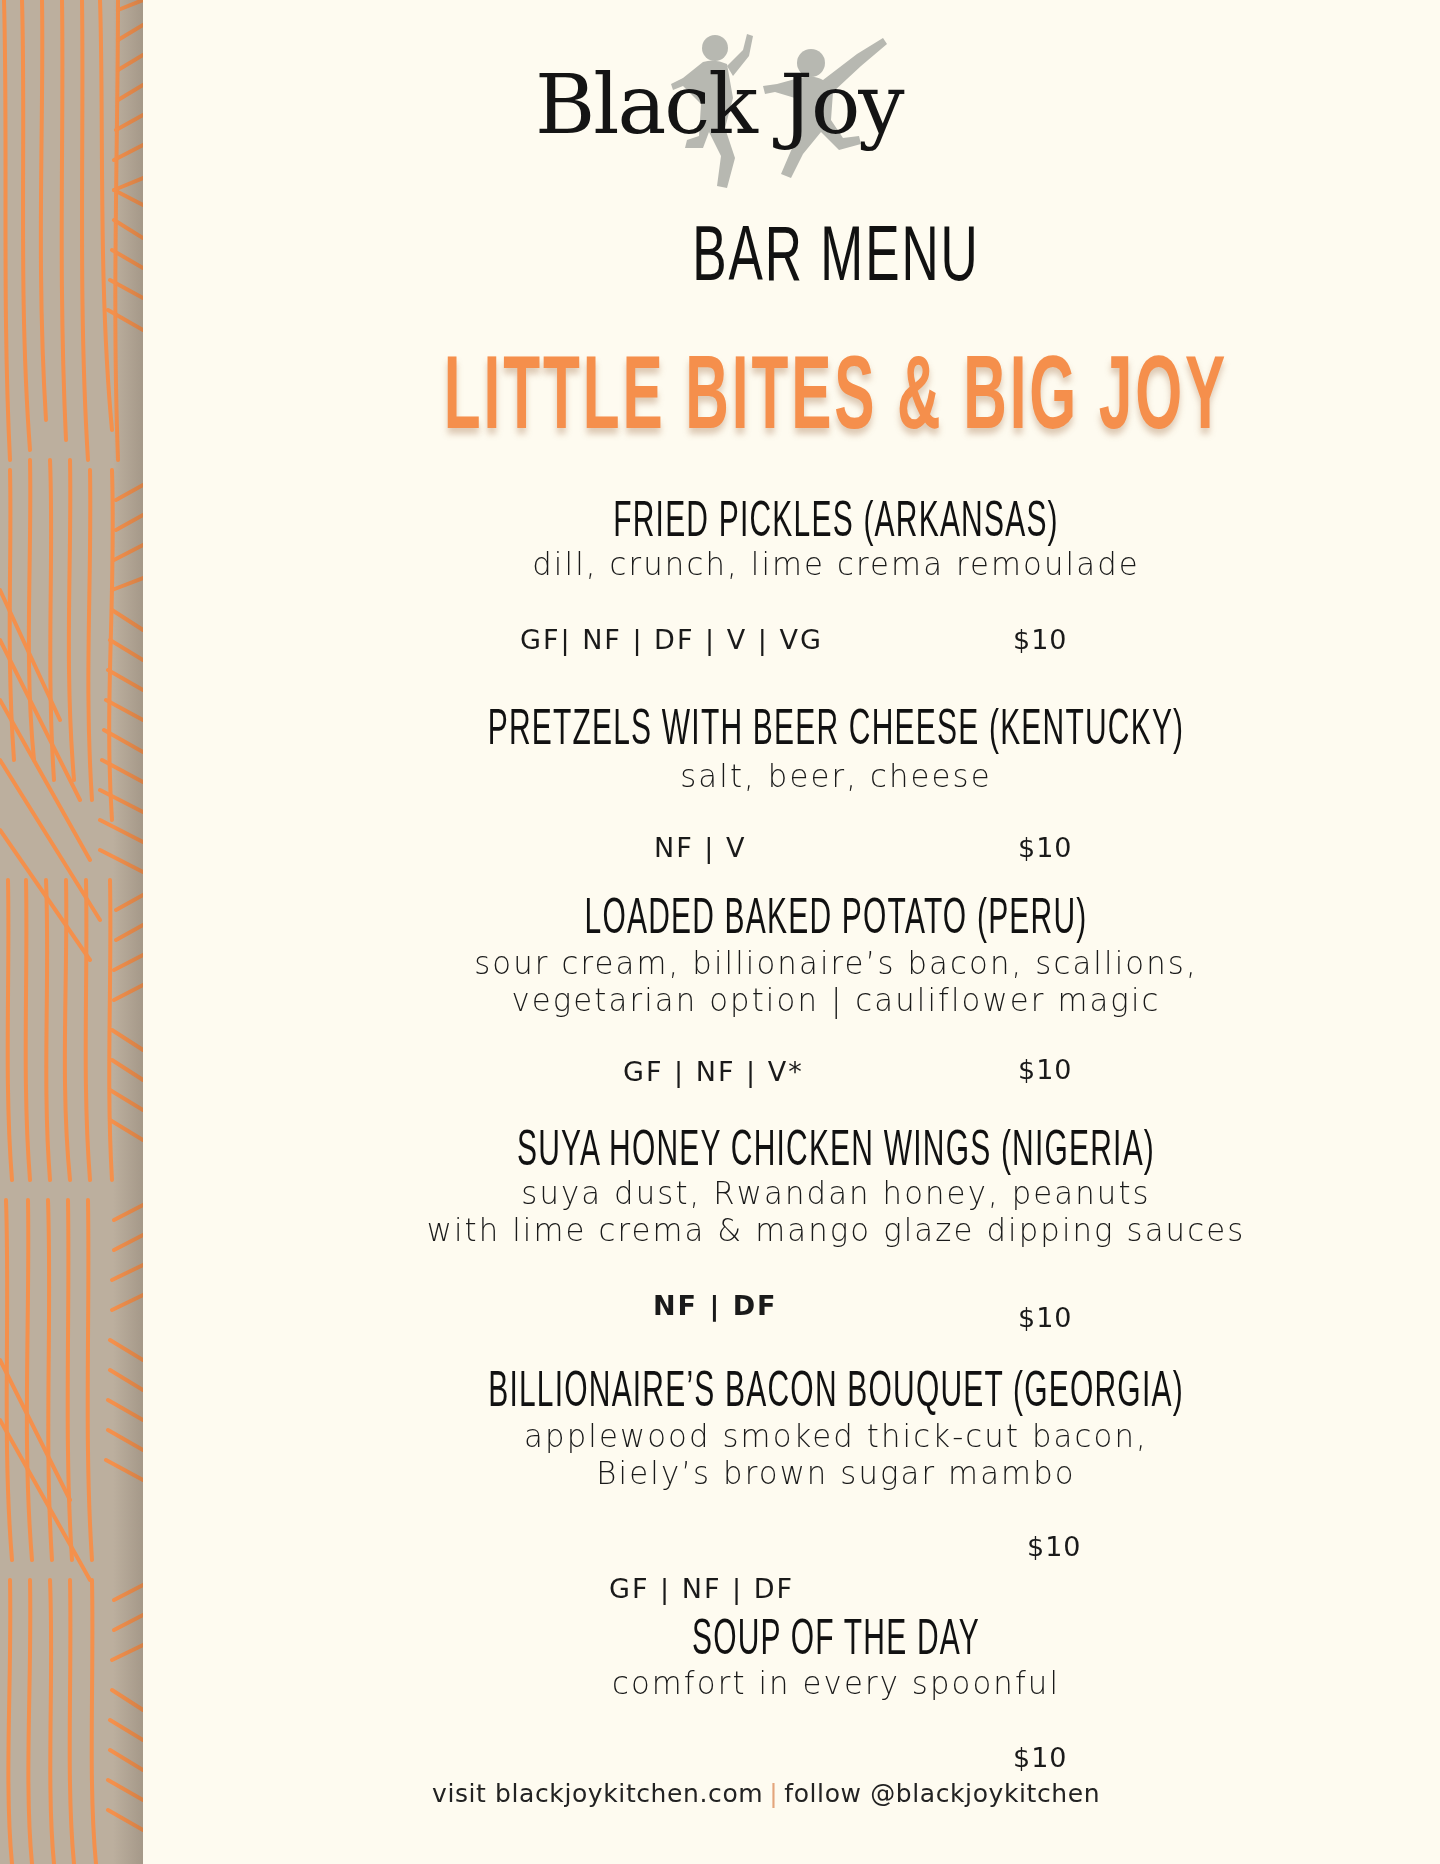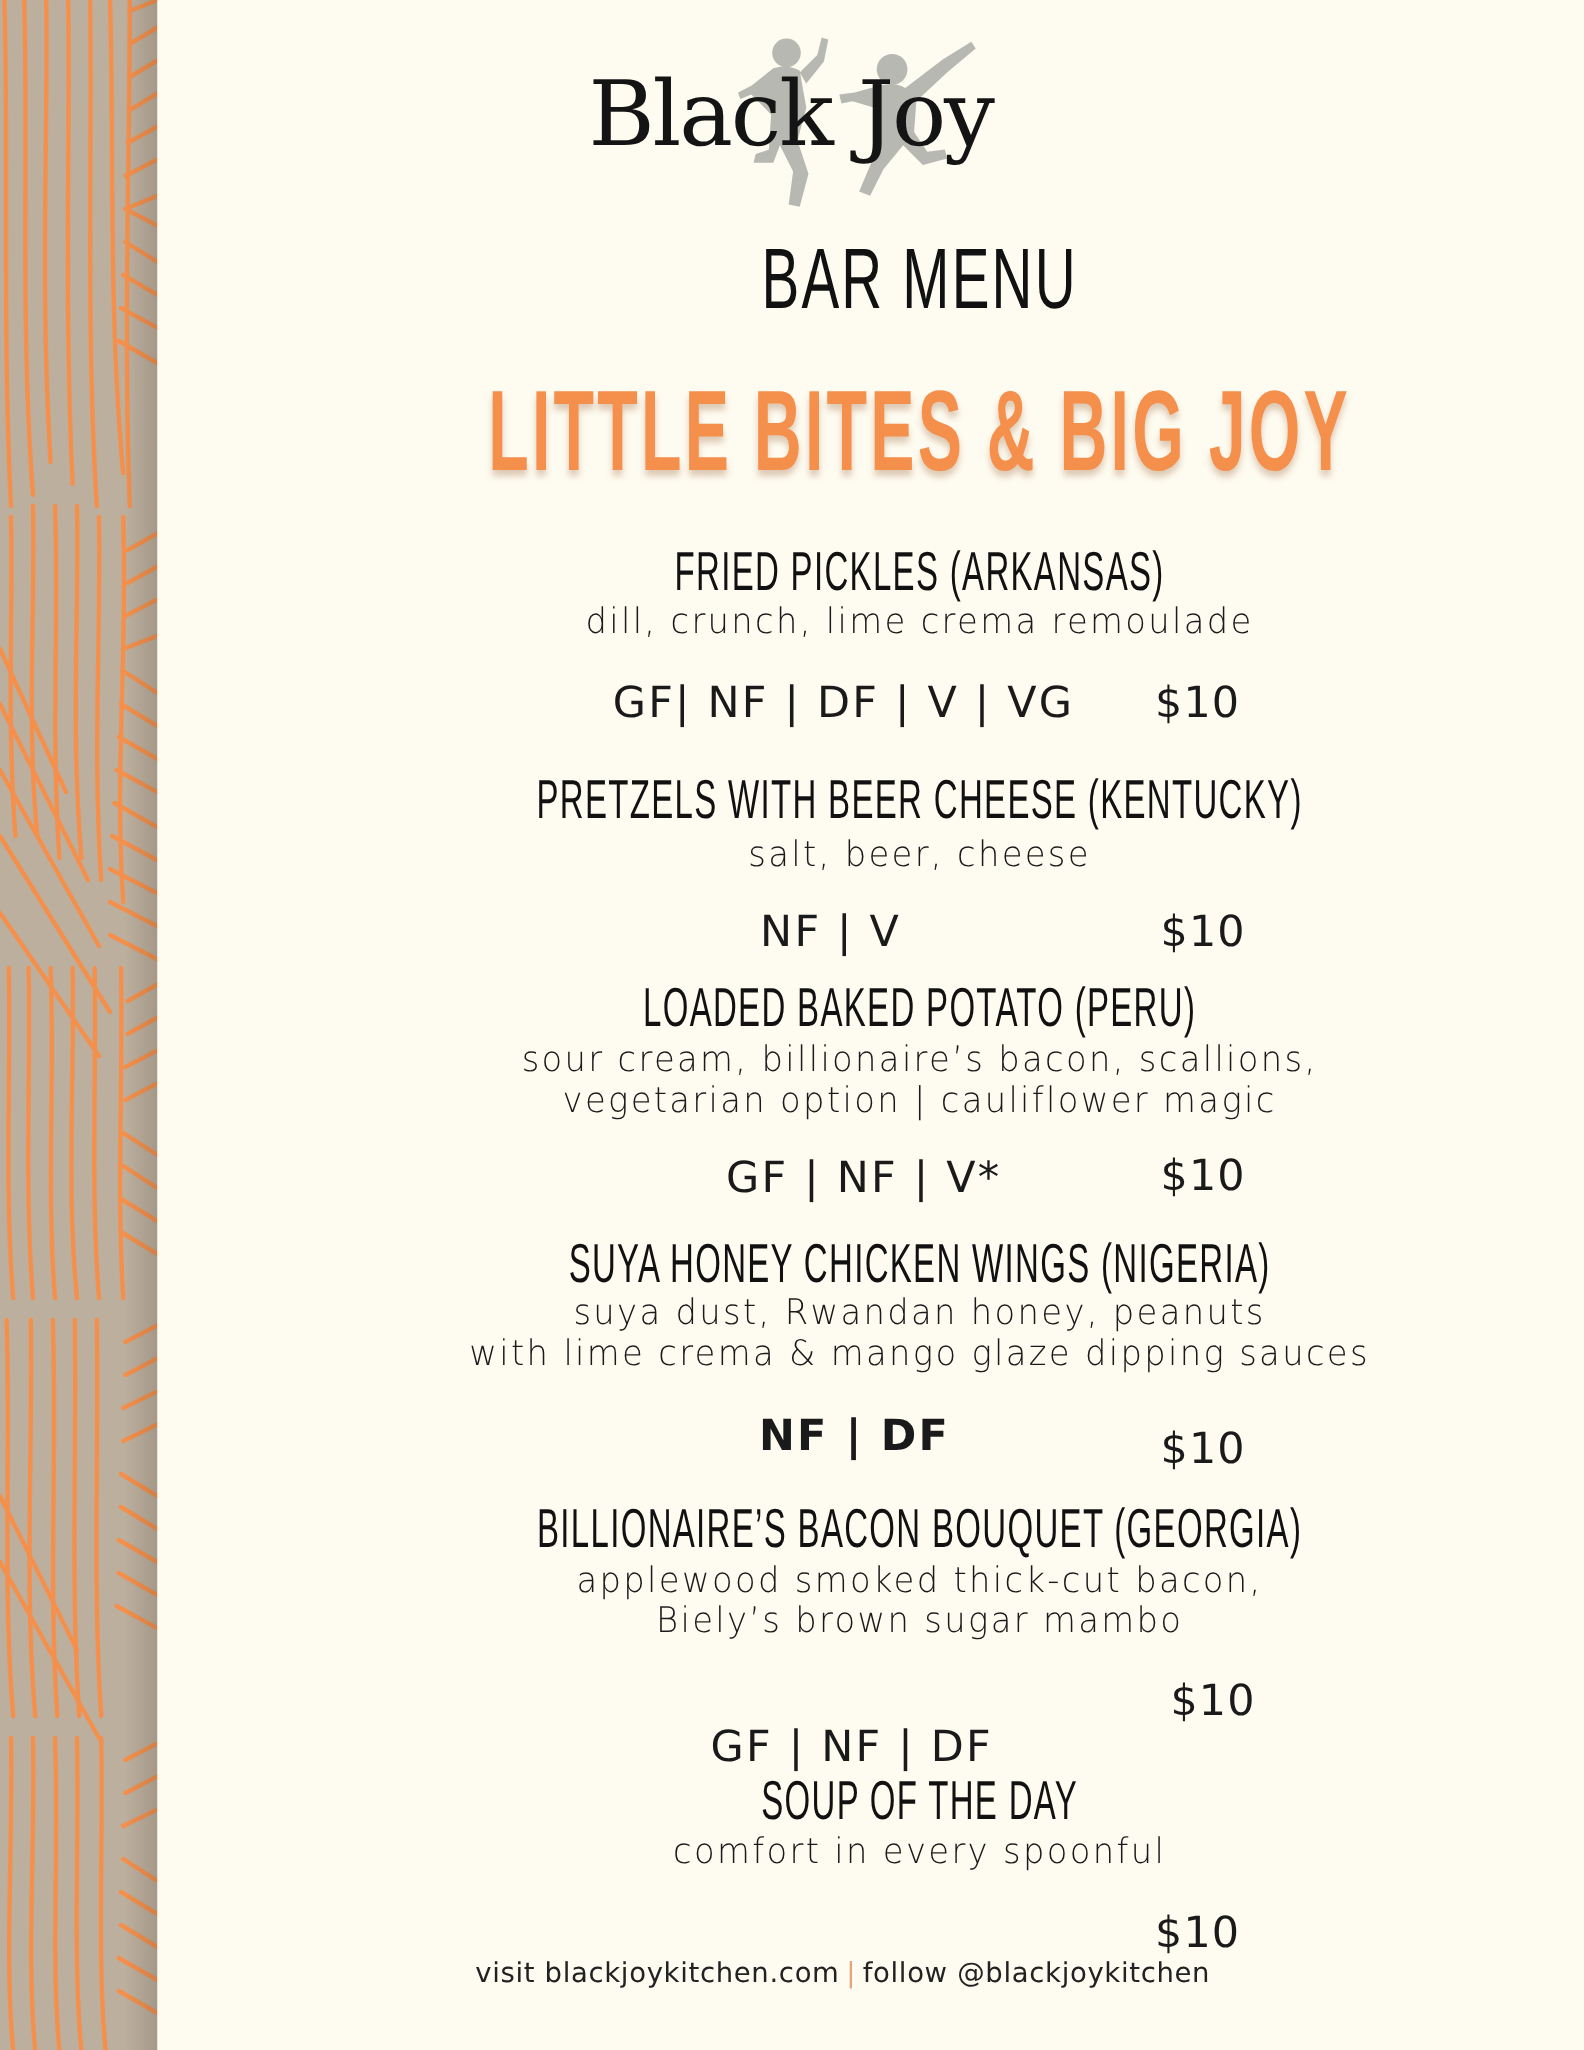--- a/index.html
+++ b/index.html
@@ -60,21 +60,21 @@
     letter-spacing: 2px;
   }
   .desc {
     font-family: "DejaVu Sans", sans-serif; color: #1a1a1a;
     font-size: 32px; line-height: 37px; font-weight: 300;
     letter-spacing: 2.2px;
     transform: scaleX(0.96); transform-origin: center top;
   }
   .tags, .price {
     font-family: "DejaVu Sans", sans-serif; color: #1a1a1a;
-    font-size: 39px; line-height: 36px; letter-spacing: 2px; margin-left: 37px;
+    font-size: 27px; line-height: 36px; letter-spacing: 2px;
   }
   .price { letter-spacing: 1px; }
   .footer-line {
     font-family: "DejaVu Sans", sans-serif; color: #222;
     font-size: 25px; line-height: 24px; letter-spacing: 0.6px;
   }
   .pipe-accent { color: #e3a57c; padding: 0 6px; }
 </style>
 </head>
 <body>

